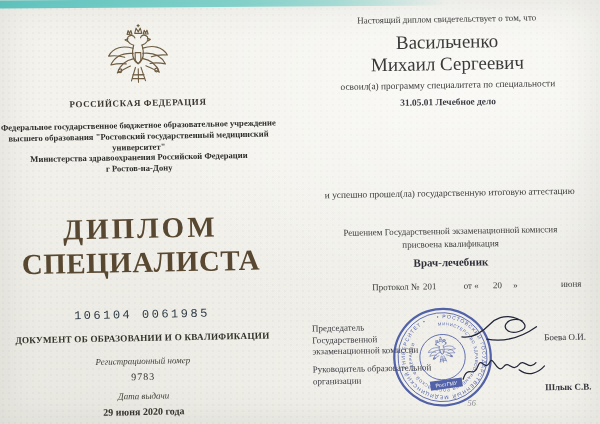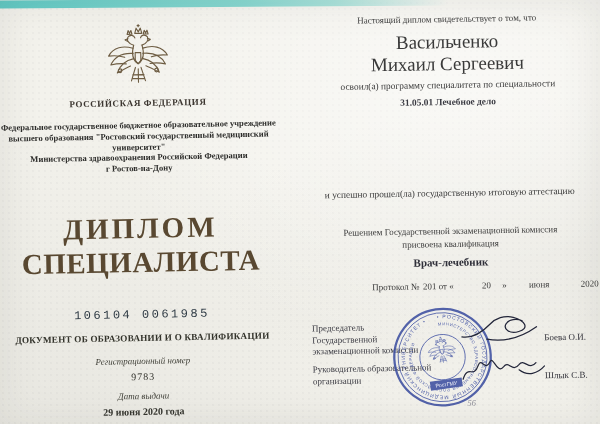--- a/index.html
+++ b/index.html
@@ -39,21 +39,21 @@
   .comm1{top:226px;font-size:9px;}
   .comm2{top:239px;font-size:9px;}
   .qual{top:256px;font-size:11px;font-weight:bold;color:#30303a;}
   .protocol{position:absolute;left:42px;top:281px;font-size:9px;white-space:nowrap;color:#3b3b3b;}
   .protocol span{display:inline-block;margin-left:29px;}
   .role{position:absolute;left:10px;font-size:9px;line-height:11.5px;color:#3c3c44;}
   .role-1{top:321px;}
   .role-2{top:362px;}
   .sig-name{position:absolute;left:242px;font-size:9px;color:#33333b;white-space:nowrap;text-align:center;}
   .name-1{top:334px;}
-  .name-2{top:372px;}
+  .name-2{top:384px;font-weight:bold;}
   .stamp{position:absolute;left:88px;top:305px;width:104px;height:104px;
     transform:rotate(-7deg);opacity:.88;}
   .stamp text{font-family:"Liberation Sans",sans-serif;fill:#3d4fa1;}
   .sig-svg{position:absolute;}
   #sig-boeva{left:158px;top:312px;width:80px;height:36px;}
   #sig-shlyk{left:158px;top:354px;width:86px;height:34px;}
   .pencil{position:absolute;left:164px;top:398px;font-size:8.5px;font-style:italic;color:#8d8d98;text-align:center;}
   .vignette{position:absolute;inset:0;pointer-events:none;
     box-shadow:inset 0 0 40px rgba(90,90,80,.12);}
 </style>
@@ -121,24 +121,24 @@
     <div class="abs program">освоил(а) программу специалитета по специальности</div>
     <div class="abs specialty">31.05.01 Лечебное дело</div>
     <div class="abs attest">и успешно прошел(ла) государственную итоговую аттестацию</div>
     <div class="abs comm1">Решением Государственной экзаменационной комиссия</div>
     <div class="abs comm2">присвоена квалификация</div>
     <div class="abs qual">Врач-лечебник</div>
 
     <div class="protocol">
       <span>Протокол №</span>
       <span style="margin-left:1px">201</span>
-      <span style="margin-left:0">от «</span>
-      <span style="margin-left:26px">20</span>
+      <span style="margin-left:25px">от «</span>
+      <span style="margin-left:12px">20</span>
       <span style="margin-left:9px">»</span>
-      <span style="margin-left:20px">июня</span>
+      <span style="margin-left:41px">июня</span>
       <span style="">2020</span>
       <span style="margin-left:10px">г.</span>
     </div>
 
     <div class="role role-1">
       <div>Председатель</div>
       <div>Государственной</div>
       <div>экзаменационной комиссии</div>
     </div>
     <div class="role role-2">

